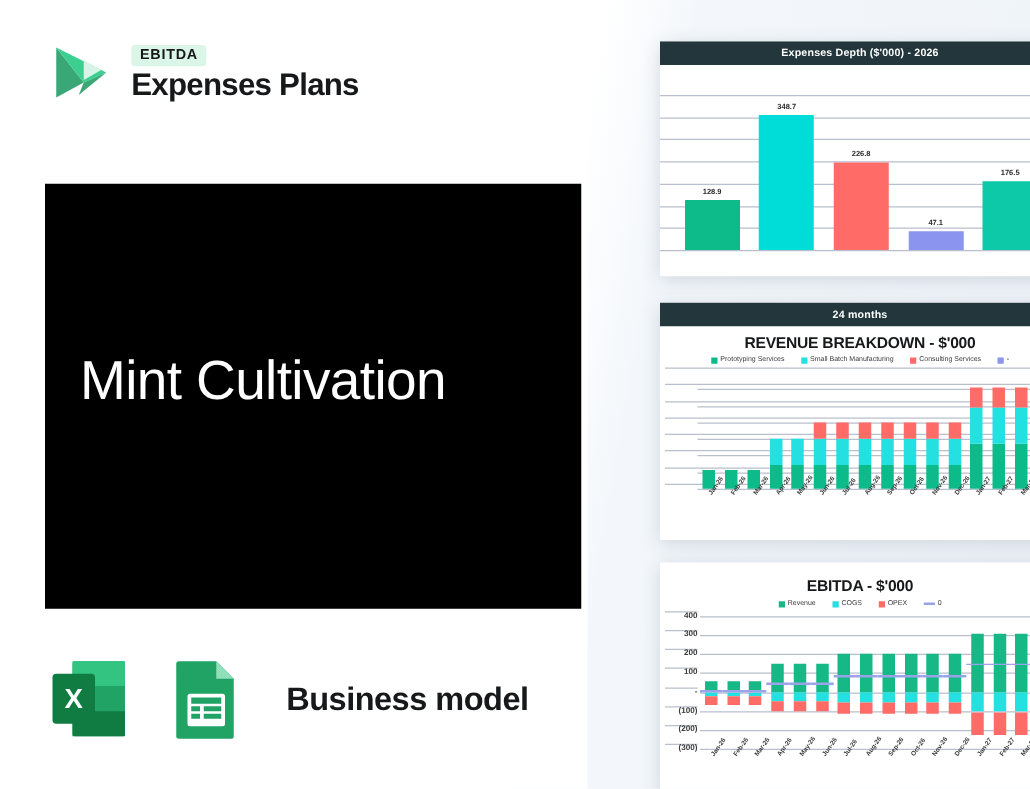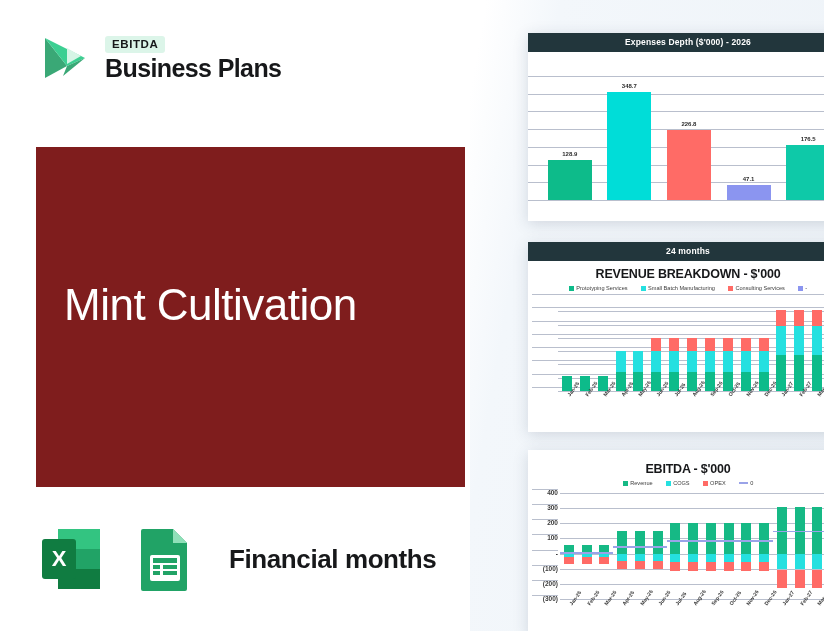--- a/index.html
+++ b/index.html
@@ -29,21 +29,21 @@
     font-size:11.5px;font-weight:bold;letter-spacing:.6px;
     padding:2px 7px 3px 7px;border-radius:3px;
   }
   #brand-name{
     font-size:25px;font-weight:bold;color:#17181a;letter-spacing:-0.6px;
     line-height:1;
   }
   
   #title-block{
     position:absolute;left:36px;top:147px;width:429px;height:340px;
-    background:#7f1d1d;
+    background:#000000;
   }
   #doc-title{
     position:absolute;left:28px;top:133px;
     color:#ffffff;font-size:44px;font-weight:normal;letter-spacing:-0.5px;
     white-space:nowrap;
   }
   
   #footer-row{position:absolute;left:34px;top:521px;display:flex;align-items:center;gap:17px;}
   .file-icon{width:76px;height:76px;position:relative;flex:0 0 auto;}
   #footer-label{
@@ -105,21 +105,21 @@
     <svg width="62" height="62" viewBox="0 0 62 62">
       <path d="M12 12 L12 52 L34 40 Z" fill="#3aa876"></path>
       <path d="M12 12 L52 32 L34 40 Z" fill="#3ccf92"></path>
       <path d="M34 22 L48 30 L34 38 Z" fill="#d6f5e6"></path>
       <path d="M34 40 L52 32 L30 50 Z" fill="#3aa876"></path>
       <path d="M12 12 L34 22 L34 40 L12 52 Z" fill="#3aa876" opacity="0"></path>
     </svg>
   </div>
   <div id="brand-text">
     <span id="ready-badge">EBITDA</span>
-    <span id="brand-name">Business Plans</span>
+    <span id="brand-name">Expenses Plans</span>
   </div>
 </div>
 
 <div id="title-block">
   <div id="doc-title">Mint Cultivation</div>
 </div>
 
 <div id="footer-row">
   <div class="file-icon">
     <svg width="76" height="76" viewBox="0 0 76 76">
@@ -136,21 +136,21 @@
       <path d="M16 8 h30 l14 14 v46 a2 2 0 0 1 -2 2 H16 a2 2 0 0 1 -2 -2 V10 a2 2 0 0 1 2 -2 z" fill="#21a366"></path>
       <path d="M46 8 l14 14 h-14 z" fill="#8fe0b8"></path>
       <rect x="23" y="34" width="30" height="26" rx="2" fill="#ffffff"></rect>
       <rect x="26" y="37" width="24" height="5" fill="#21a366"></rect>
       <rect x="26" y="44" width="7" height="4" fill="#21a366"></rect>
       <rect x="36" y="44" width="14" height="4" fill="#21a366"></rect>
       <rect x="26" y="50" width="7" height="4" fill="#21a366"></rect>
       <rect x="36" y="50" width="14" height="4" fill="#21a366"></rect>
     </svg>
   </div>
-  <div id="footer-label">Financial months</div>
+  <div id="footer-label">Business model</div>
 </div>
 
 <div class="card" id="card-expenses">
   <div class="card-topbar">Expenses Depth ($'000) - 2026</div>
   <div class="chart-body" id="expenses-body" style="height:160px;">
       <div class="gridlines">
         <div style="top:24.0px;"></div>
         <div style="top:41.7px;"></div>
         <div style="top:59.4px;"></div>
         <div style="top:77.1px;"></div>

